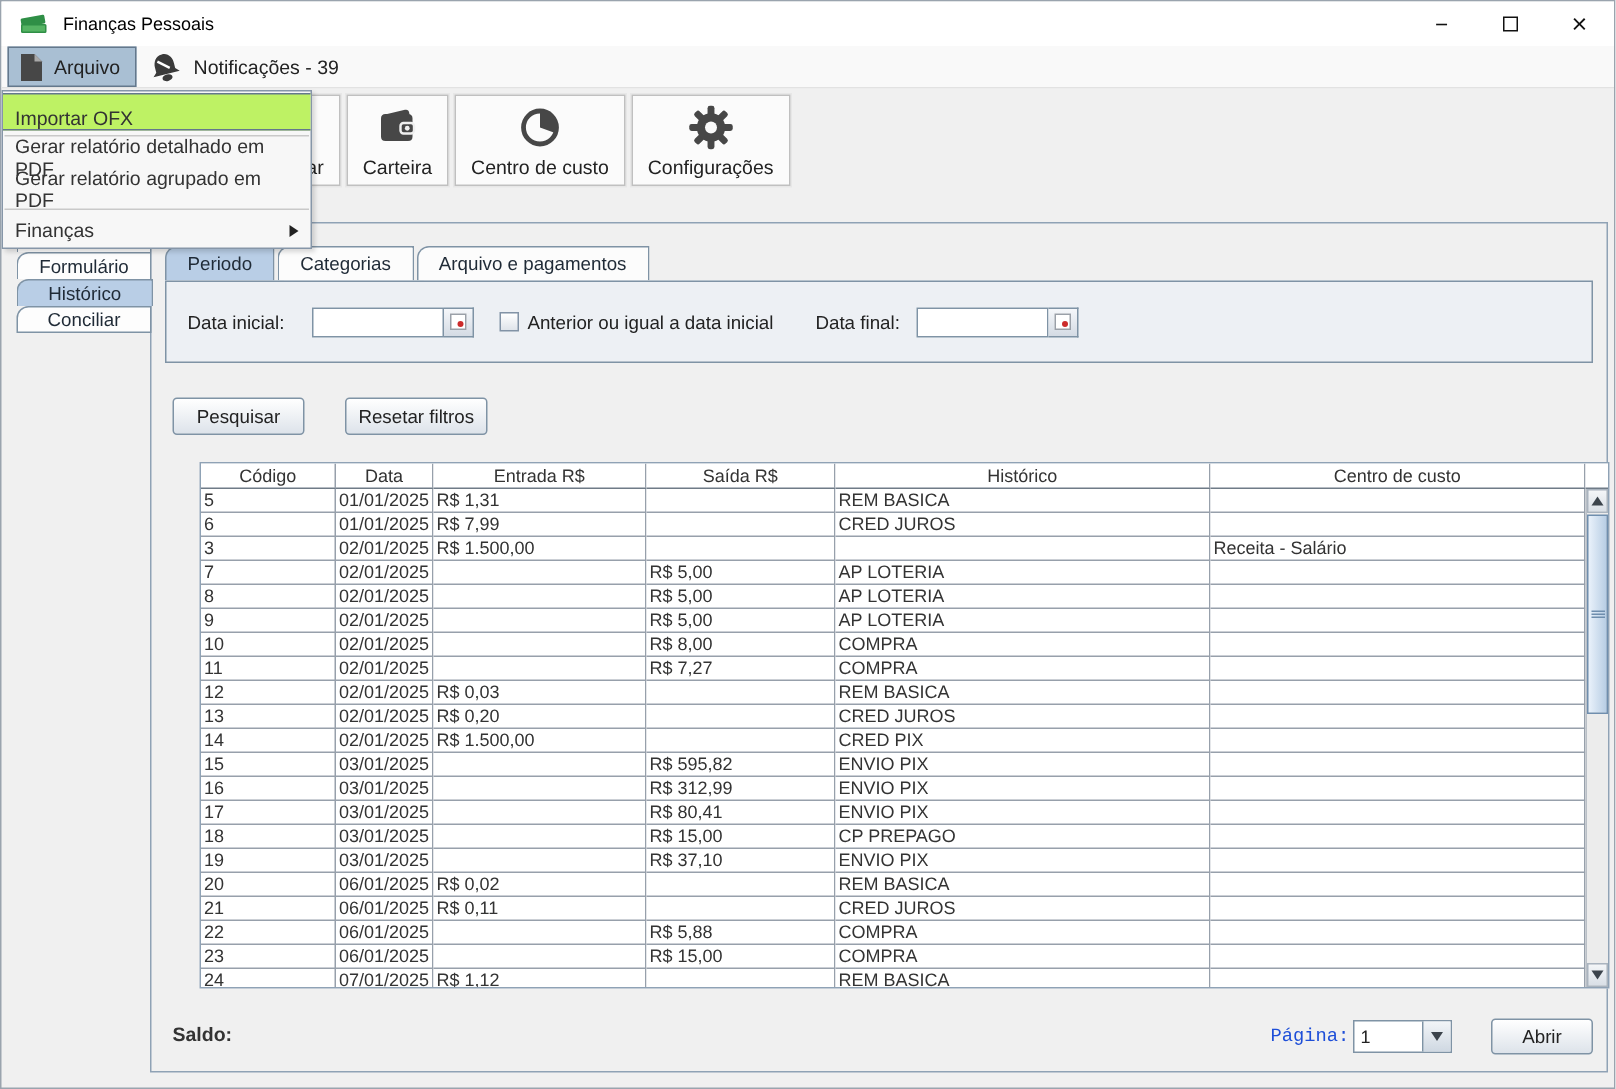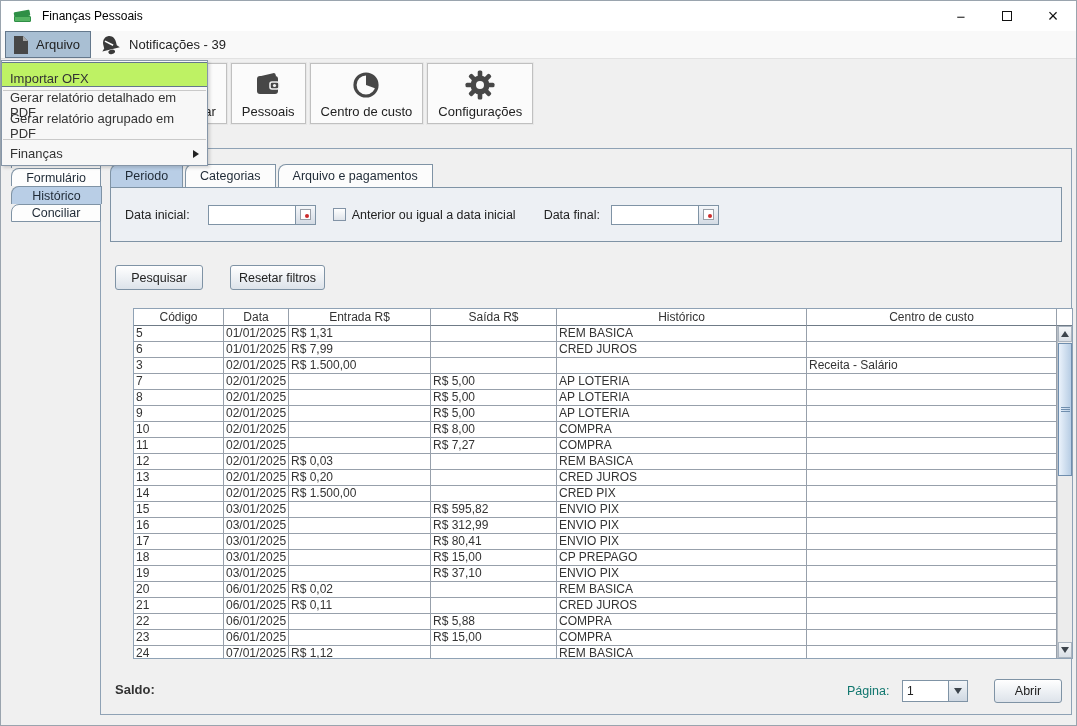--- a/index.html
+++ b/index.html
@@ -78,21 +78,21 @@
   .arr-up { width:0; height:0; border-bottom:6px solid #3c444c; border-left:4px solid transparent; border-right:4px solid transparent; }
   .arr-down { width:0; height:0; border-top:6px solid #3c444c; border-left:4px solid transparent; border-right:4px solid transparent; }
   .sb-track { flex:1; position:relative; }
   .sb-thumb { position:absolute; left:0; top:1px; width:100%; height:133px; background:linear-gradient(90deg,#eaf2fb,#b7cde4); border:1px solid #6f8eae; display:flex; align-items:center; justify-content:center; }
   .grip { width:9px; }
   .grip div { height:1px; background:#6f8eae; margin:1px 0; }
 
   
   .saldo-label { position:absolute; left:14px; top:533px; font-size:13px; font-weight:bold; color:#333; }
   .saldo-value { position:absolute; left:72px; top:533px; font-size:13px; font-weight:bold; }
-  .page-label { position:absolute; left:746px; top:535px; font-size:12.5px; color:#0f766e; }
+  .page-label { position:absolute; left:746px; top:535px; font-size:12.5px; color:#1d4ed8;font-family:Liberation Mono, monospace; }
   .combo { position:absolute; left:801px; top:531px; width:66px; height:22px; border:1px solid #7f93a5; background:#fff; display:flex; }
   .combo-value { flex:1; font-size:12px; padding:3px 0 0 4px; color:#222; }
   .combo-arrow { width:19px; background:linear-gradient(#f2f5f8,#cfd8e2); border-left:1px solid #7f93a5; display:flex; align-items:center; justify-content:center; }
   .btn-open { position:absolute; left:893px; top:530px; width:68px; height:24px; }
 </style>
 </head>
 <body>
 
 <div class="window">
 
@@ -151,21 +151,21 @@
       </div>
       <div class="tool-btn">
         <span class="ticon">
           <svg xmlns="http://www.w3.org/2000/svg" width="30" height="30" viewBox="0 0 30 30">
             <path d="M4 9 q0 -3 3 -3 l15 0 q3 0 3 3 l0 12 q0 3 -3 3 l-15 0 q-3 0 -3 -3 z" fill="#474747"></path>
             <path d="M6 6.5 L20 3.2 q2.4 -.5 2.8 2 l.2 1.3 -16 0 z" fill="#474747"></path>
             <rect x="17" y="12" width="9" height="7" rx="2" fill="#474747" stroke="#f0f0f0" stroke-width="1.6"></rect>
             <circle cx="21.5" cy="15.5" r="1.6" fill="#f0f0f0"></circle>
           </svg>
         </span>
-        <span>Pessoais</span>
+        <span>Carteira</span>
       </div>
       <div class="tool-btn">
         <span class="ticon">
           <svg xmlns="http://www.w3.org/2000/svg" width="30" height="30" viewBox="0 0 30 30">
             <circle cx="15" cy="15" r="11" fill="none" stroke="#474747" stroke-width="3.2"></circle>
             <path d="M15 15 L15 3.5 A11.5 11.5 0 0 1 26 19 Z" fill="#474747"></path>
           </svg>
         </span>
         <span>Centro de custo</span>
       </div>

